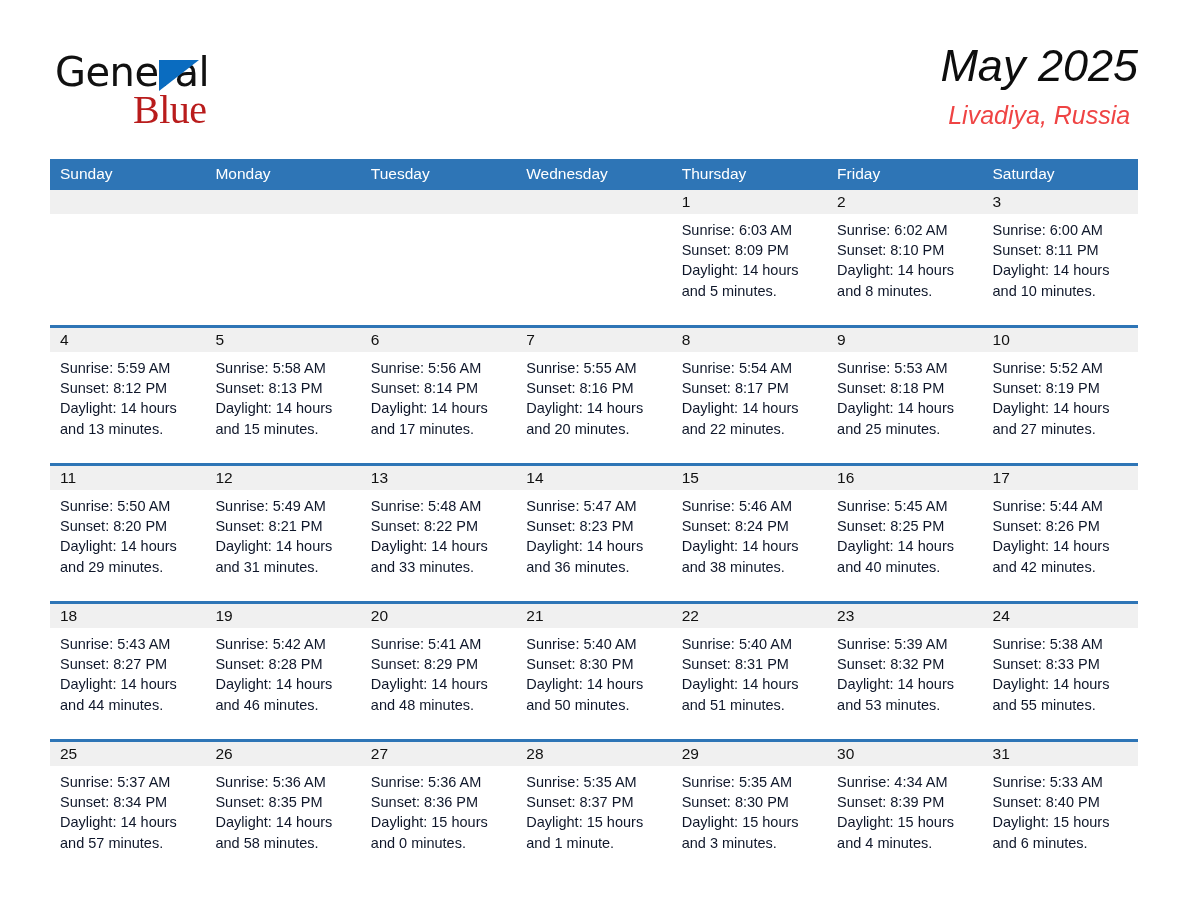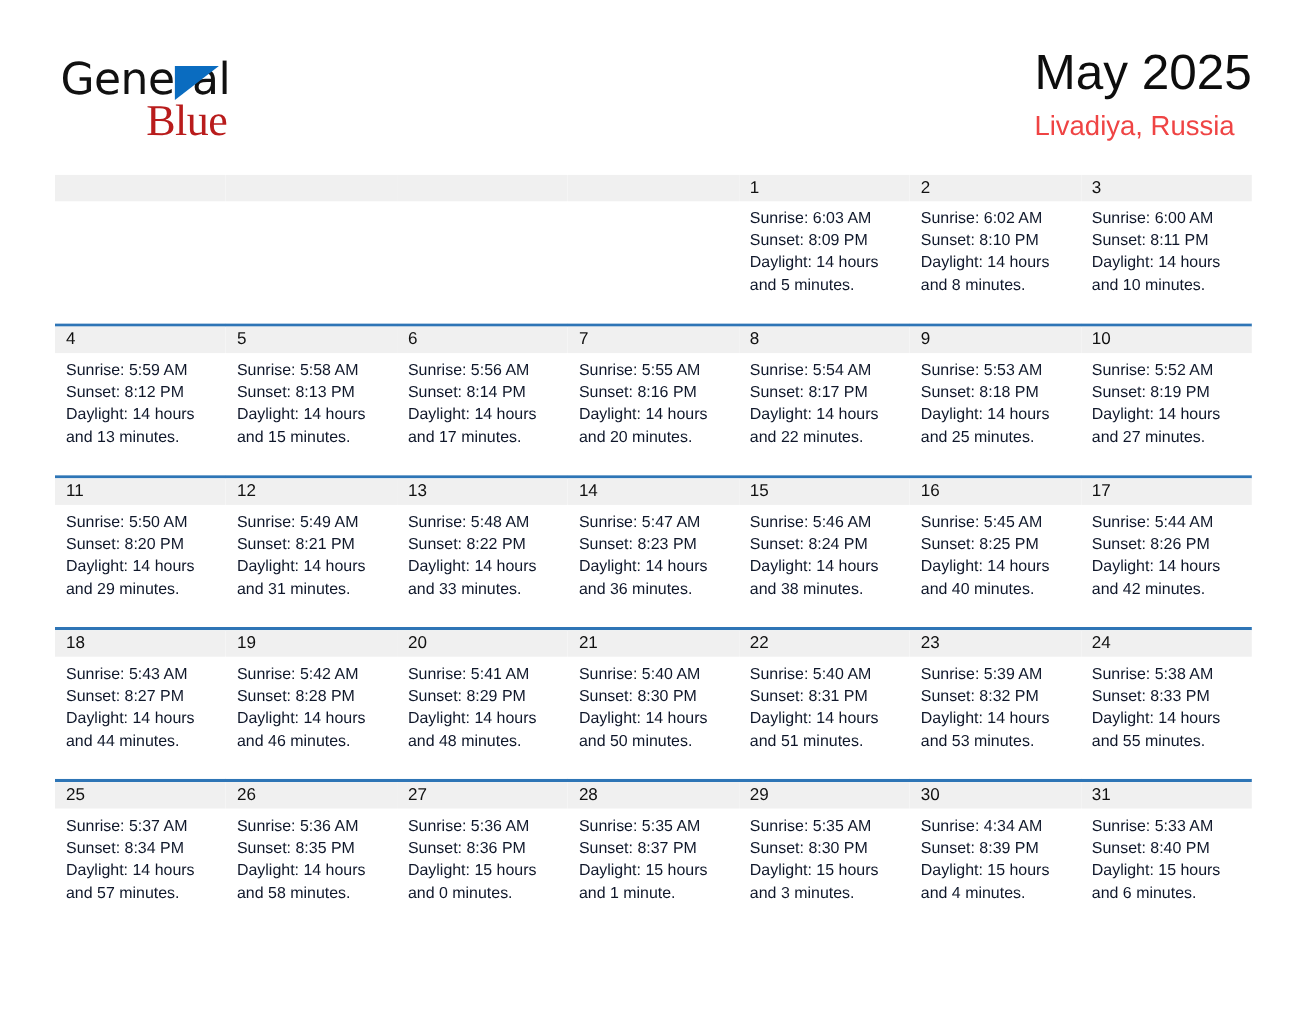--- a/index.html
+++ b/index.html
@@ -63,21 +63,22 @@
     color: #b91c1c;
     font-family: Liberation Serif, serif;
     font-weight: 400;
     line-height: 44px;
   }
 
   .title-block {
     position: absolute;
     right: 0;
     top: 0;
-    text-align: left;
+    text-align: center;
+    font-style: italic;
   }
   .month-title {
     font-size: 45px;
     font-weight: 400;
     color: #0d0d0d;
     line-height: 52px;
     letter-spacing: 0px;
   }
   .location-title {
     font-size: 25px;
@@ -173,20 +174,29 @@
 
     <div class="title-block">
       <div class="month-title">May 2025</div>
       <div class="location-title">Livadiya, Russia</div>
     </div>
 
   </div>
 
   <div class="calendar">
 
+    <div class="cal-row weekday-row">
+      <div class="weekday-cell">Sunday</div>
+      <div class="weekday-cell">Monday</div>
+      <div class="weekday-cell">Tuesday</div>
+      <div class="weekday-cell">Wednesday</div>
+      <div class="weekday-cell">Thursday</div>
+      <div class="weekday-cell">Friday</div>
+      <div class="weekday-cell">Saturday</div>
+    </div>
 
     <div class="cal-row week-row first">
       <div class="day-cell empty">
         <div class="date-band"></div>
         <div class="day-info">
           <div></div>
           <div></div>
           <div></div>
           <div></div>
         </div>

